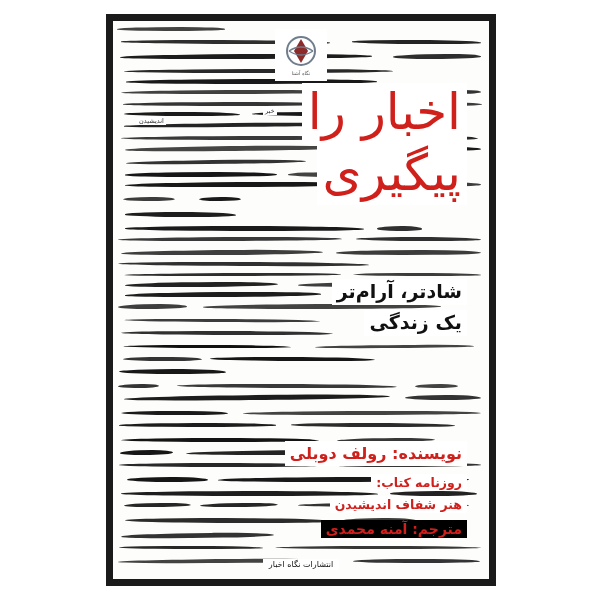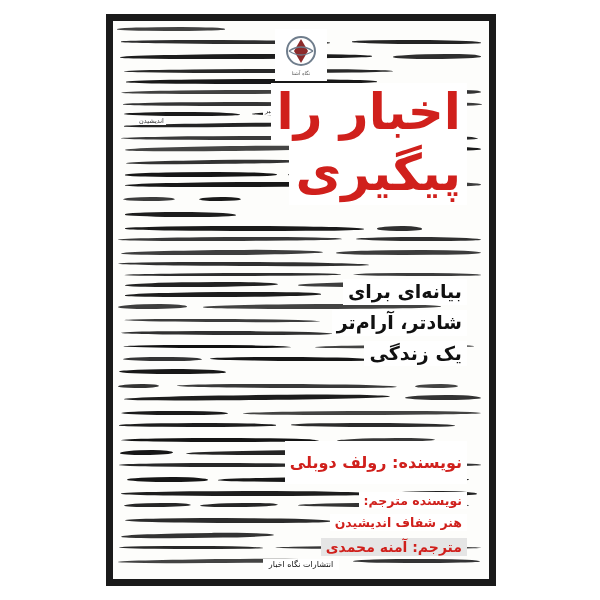--- a/index.html
+++ b/index.html
@@ -82,21 +82,21 @@
     width: 250px;
     text-align: right;
     z-index: 5;
   }
 
   .title-line {
     display: inline-block;
     background: #ffffff;
     color: #d0201c;
     font-family: "DejaVu Sans", sans-serif;
-    font-weight: bold;
+    font-weight: normal;
     font-size: 50px;
     line-height: 1.18;
     padding: 0 6px 2px 6px;
     letter-spacing: -0.5px;
     white-space: nowrap;
   }
 
   .title-line.l2 { font-size: 50px; }
   .title-line.l3 { font-size: 50px; }
 
@@ -131,21 +131,21 @@
     text-align: right;
     z-index: 5;
   }
 
   .credit-author {
     display: inline-block;
     background: #ffffff;
     color: #d0201c;
     font-weight: bold;
     font-size: 16px;
-    padding: 12px 5px;
+    padding: 3px 5px;
     margin-bottom: 6px;
     white-space: nowrap;
   }
 
   .credit-line {
     display: block;
     text-align: right;
   }
 
   .credit-sub {
@@ -154,21 +154,21 @@
     color: #d0201c;
     font-weight: bold;
     font-size: 12.5px;
     padding: 1px 5px;
     margin-bottom: 3px;
     white-space: nowrap;
   }
 
   .credit-translator {
     display: inline-block;
-    background: #e5e5e5;
+    background: #000000;
     color: #d0201c;
     font-weight: bold;
     font-size: 14px;
     padding: 1px 5px;
     margin-top: 4px;
     white-space: nowrap;
   }
 
   
   .publisher {
@@ -302,28 +302,27 @@
 
       <div class="tiny-frag" style="left:24px; top:96px;">اندیشیدن</div>
       <div class="tiny-frag" style="left:150px; top:86px;">خبر</div>
 
       <div class="title-block">
         <div><span class="title-line l1">اخبار را</span></div>
         <div><span class="title-line l2">پیگیری</span></div>
       </div>
 
       <div class="subtitle-block">
-        <div><span class="subtitle-line">بیانه‌ای برای</span></div>
         <div><span class="subtitle-line">شادتر، آرام‌تر</span></div>
         <div><span class="subtitle-line">یک زندگی</span></div>
       </div>
 
       <div class="credits-block">
         <div class="credit-line"><span class="credit-author">نویسنده: رولف دوبلی</span></div>
-        <div class="credit-line"><span class="credit-sub">نویسنده مترجم:</span></div>
+        <div class="credit-line"><span class="credit-sub">روزنامه کتاب:</span></div>
         <div class="credit-line"><span class="credit-sub">هنر شفاف اندیشیدن</span></div>
         <div class="credit-line"><span class="credit-translator">مترجم: آمنه محمدی</span></div>
       </div>
 
       <div class="publisher">
         <span>انتشارات نگاه اخبار</span>
       </div>
 
     </div>
   </div>

